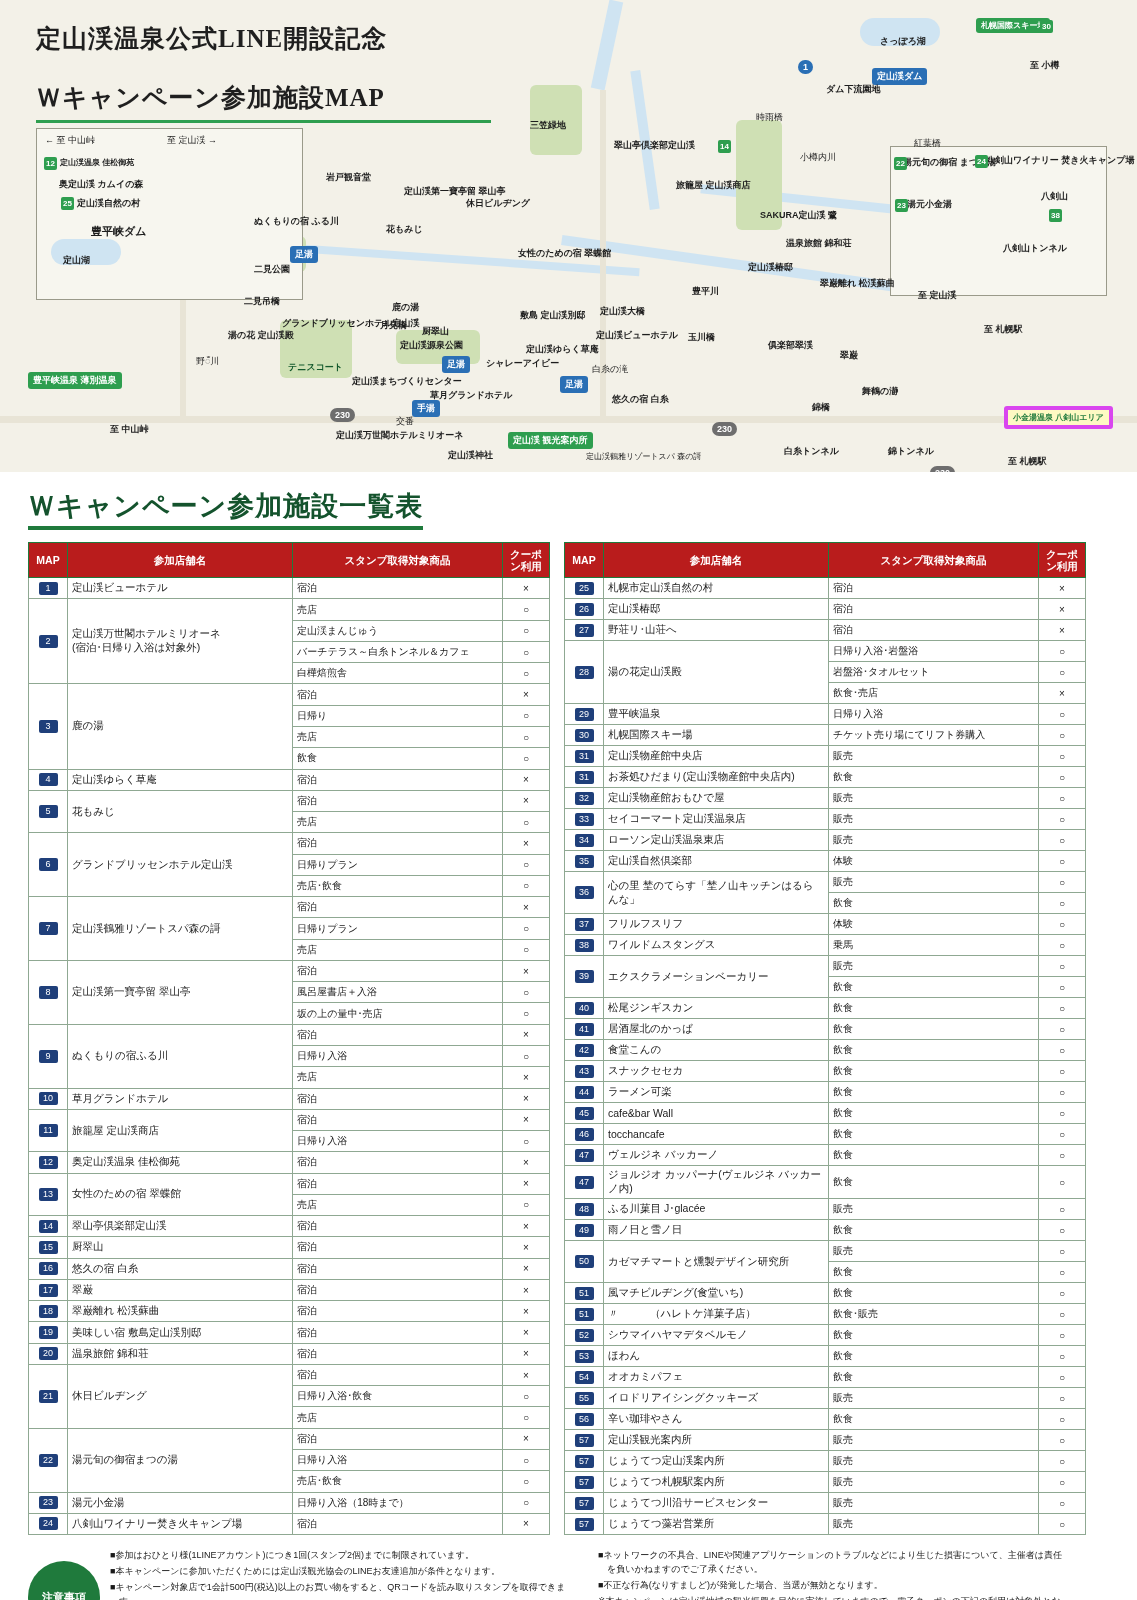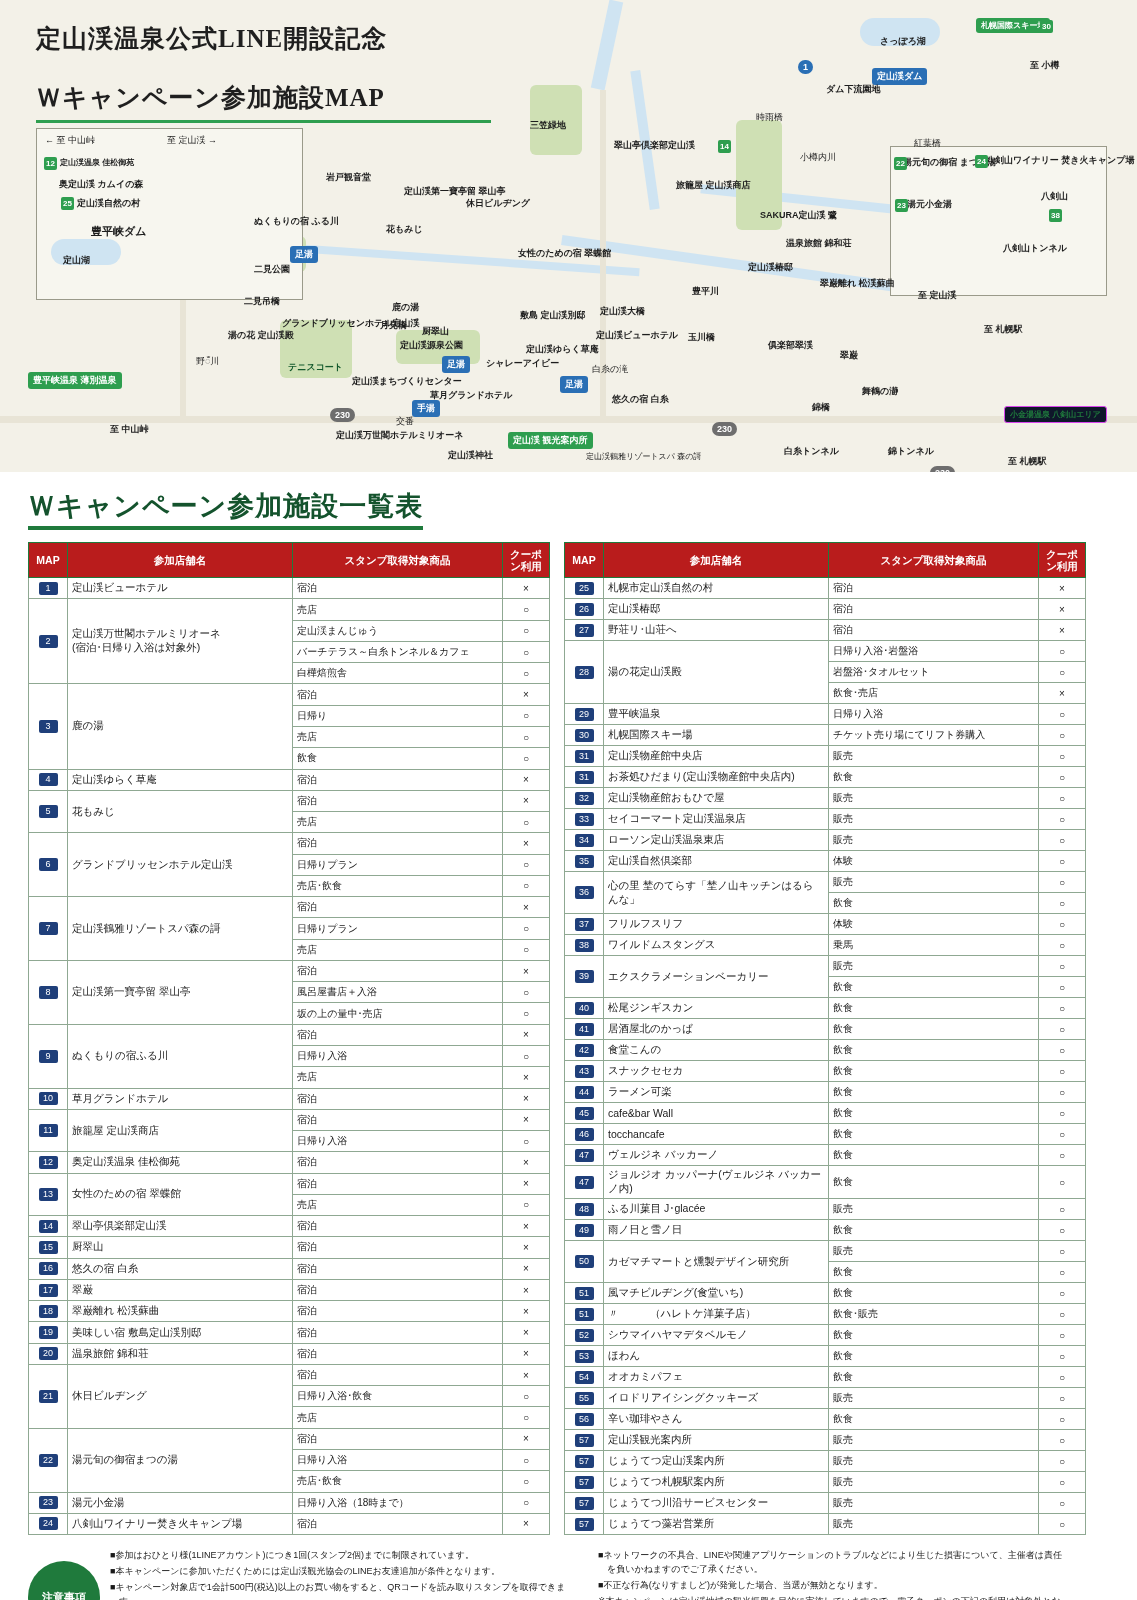--- a/index.html
+++ b/index.html
@@ -45,21 +45,21 @@
   .num-badge{
     position:absolute;width:13px;height:13px;border-radius:2px;background:#2e9e4f;color:#fff;
     font-size:8px;line-height:13px;text-align:center;font-weight:bold;
   }
   .chip{
     position:absolute;background:#2e9e4f;color:#fff;font-size:9px;font-weight:bold;
     padding:2px 5px;border-radius:3px;white-space:nowrap;
   }
   .chip.blue{background:#2a6fb5;}
   .chip.gray{background:#6e6e6e;}
-  .chip.outline{background:#0f172a;color:#1f7a3c;border:1px solid #d946ef;}
+  .chip.outline{background:#fef9c3;color:#1f7a3c;border:4px solid #d946ef;}
 
   
   #list-area{padding:14px 28px 0 28px;}
   .list-head{display:flex;align-items:flex-end;gap:14px;}
   .list-title{
     font-size:27px;font-weight:bold;color:#14532d;letter-spacing:1px;
     font-family:"Liberation Serif","DejaVu Serif",serif;
     border-bottom:4px solid #1f7a3c;padding-bottom:2px;
   }
   .list-notes{font-size:10px;line-height:1.6;color:#2a2a2a;padding-bottom:4px;}

